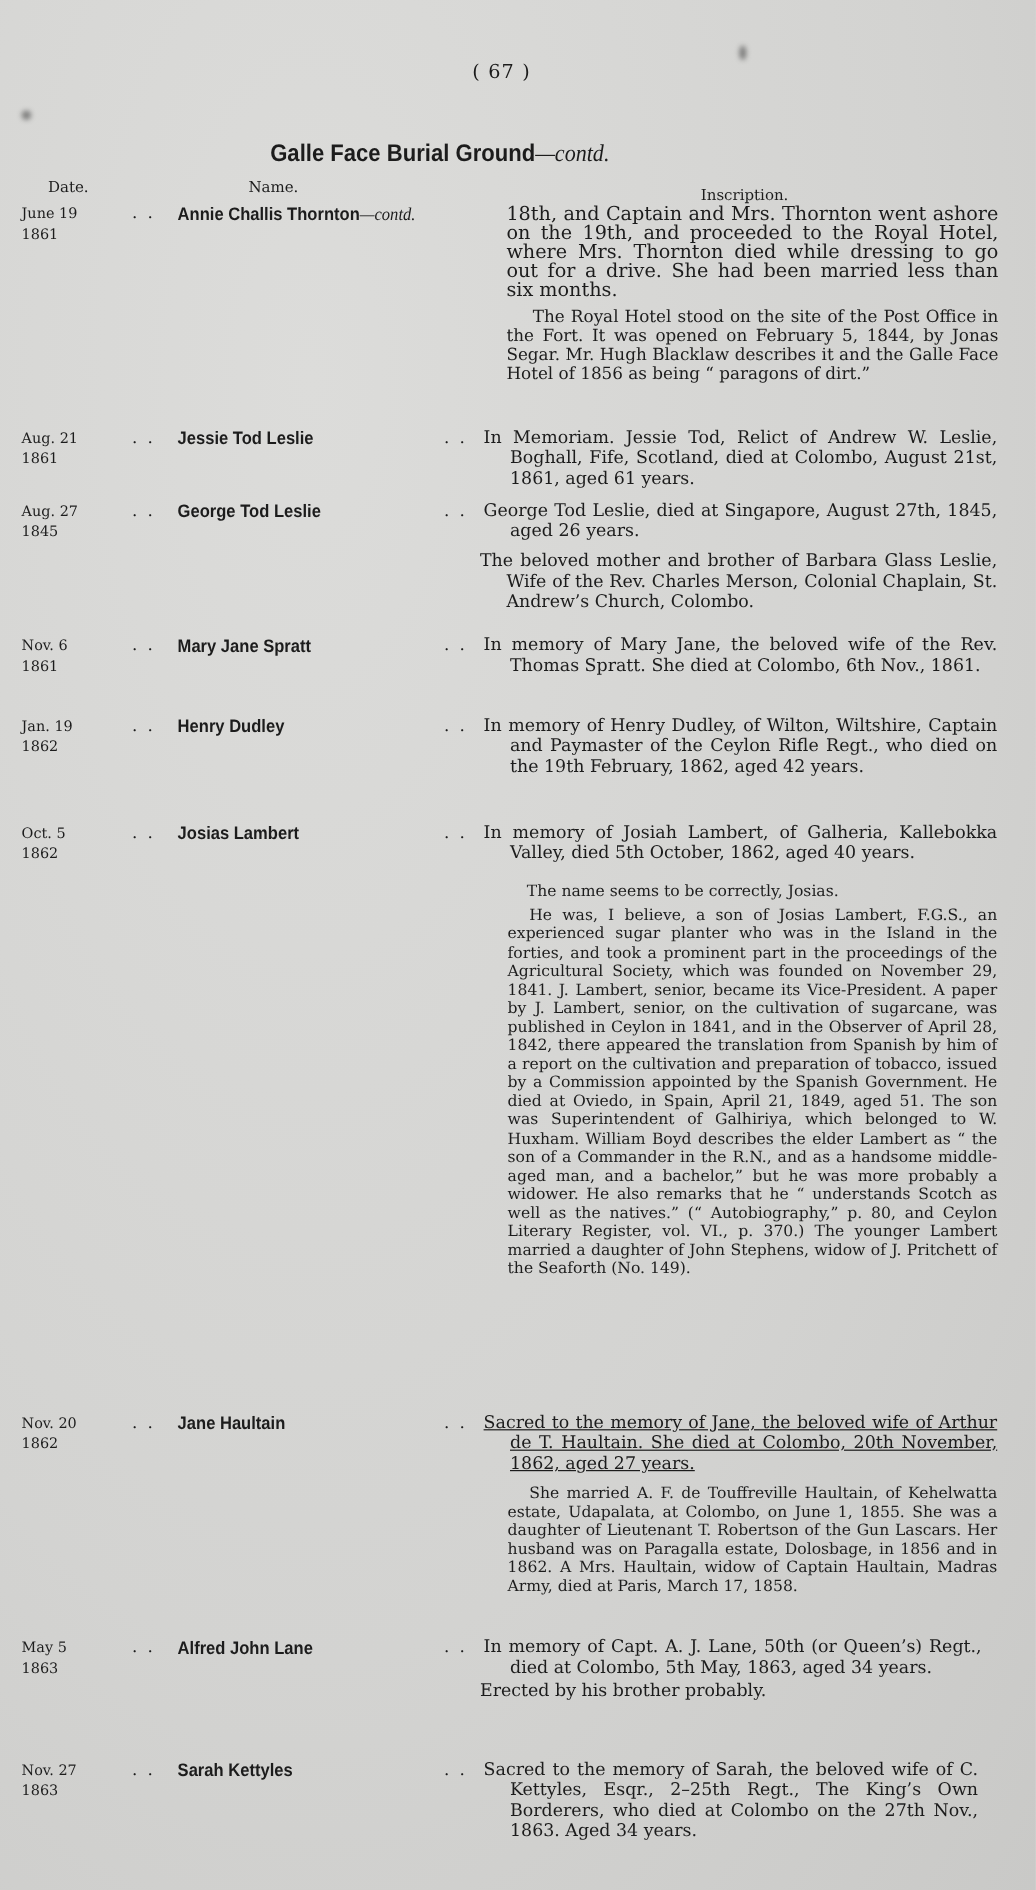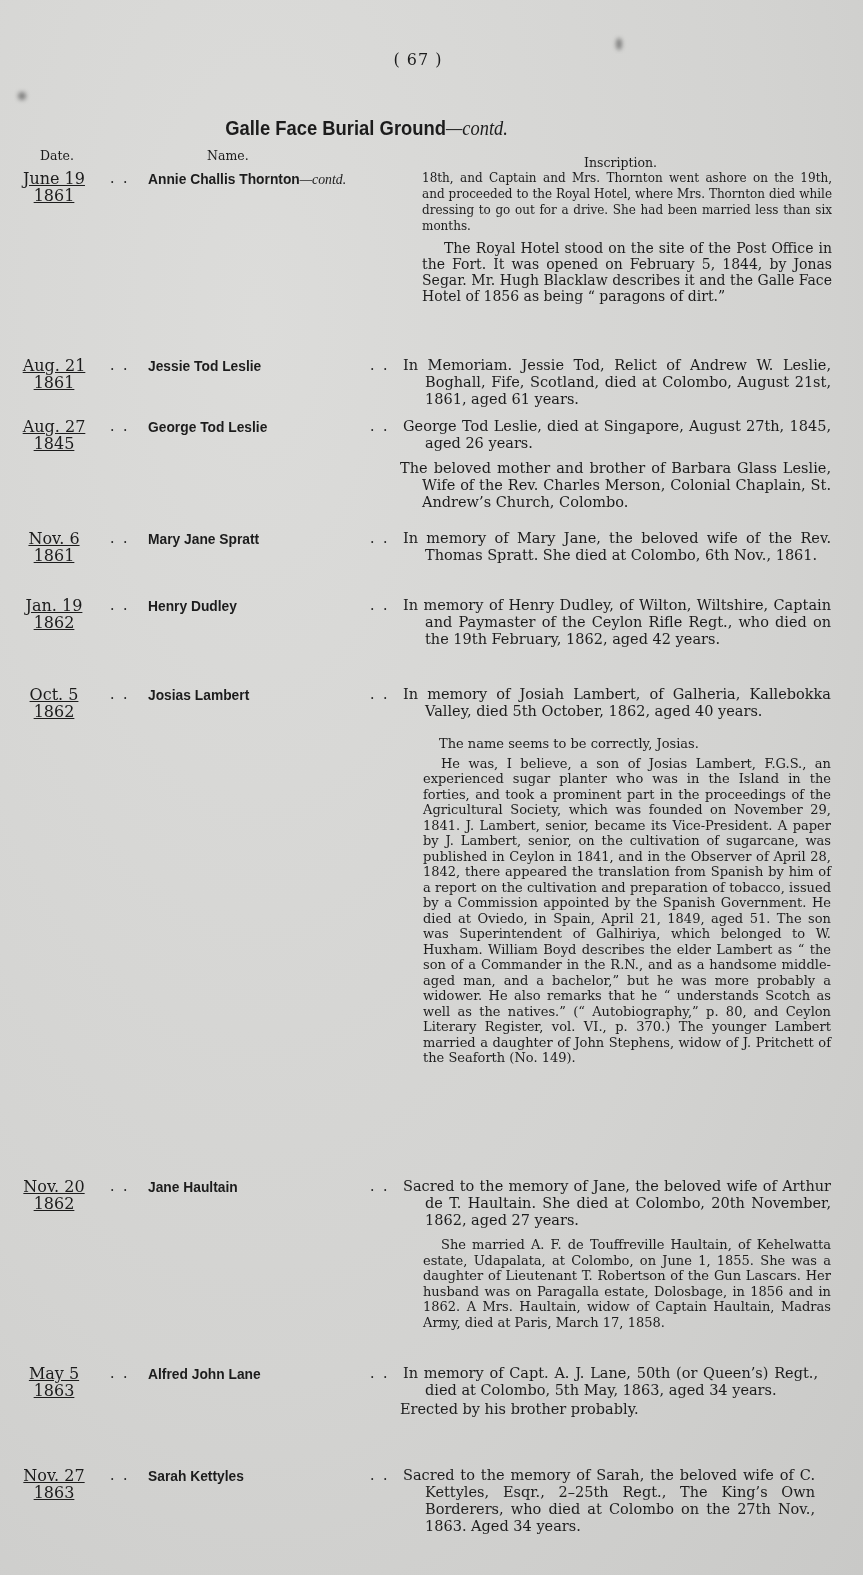--- a/index.html
+++ b/index.html
@@ -21,22 +21,22 @@
     transform: scaleX(0.92);
   }
   .page-title .contd { font-family: "Liberation Serif", serif; font-style: italic; font-weight: normal; }
   .col-head { position: absolute; font-size: 12.5px; }
   .hdr-date { top: 148px; left: 40px; }
   .hdr-name { top: 148px; left: 207px; }
   .hdr-insc { top: 155px; left: 584px; }
 
   .entry { position: absolute; left: 0; width: 863px; }
   .date {
-    position: absolute; left: 18px; width: 72px; text-align: center;
-    font-size: 16px; line-height: 17px; text-decoration: underline;
+    position: absolute; left: 18px; width: 72px; 
+    font-size: 12px; line-height: 17px;
   }
   .dots-l { position: absolute; left: 110px; font-size: 14px; letter-spacing: 2px; }
   .name {
     position: absolute; left: 148px;
     font-family: "Liberation Sans", sans-serif; font-weight: bold; font-size: 15px;
     transform: scaleX(0.92); transform-origin: left;
     white-space: nowrap;
   }
   .name .contd { font-family: "Liberation Serif", serif; font-style: italic; font-weight: normal; }
   .dots-r { position: absolute; left: 370px; font-size: 14px; letter-spacing: 2px; }
@@ -68,21 +68,21 @@
 <div class="col-head hdr-insc">Inscription.</div>
 
 <div class="entry" style="top:170px;">
   <div class="date">
       <div>June 19</div>
       <div>1861</div>
     </div>
   <div class="dots-l">. .</div>
   <div class="name"><span>Annie Challis Thornton</span><span class="contd">—contd.</span></div>
   <div class="insc" style="left:422px;width:410px;">
-    <p class="para plain" style="font-size:12px;line-height:16px;">18th, and Captain and Mrs. Thornton went ashore on the 19th, and proceeded to the Royal Hotel, where Mrs. Thornton died while dressing to go out for a drive. She had been married less than six months.</p>
+    <p class="para plain" style="font-size:16px;line-height:16px;">18th, and Captain and Mrs. Thornton went ashore on the 19th, and proceeded to the Royal Hotel, where Mrs. Thornton died while dressing to go out for a drive. She had been married less than six months.</p>
     <p class="note" style="font-size:14px;line-height:16px;text-indent:22px;padding-left:0;">The Royal Hotel stood on the site of the Post Office in the Fort. It was opened on February 5, 1844, by Jonas Segar. Mr. Hugh Blacklaw describes it and the Galle Face Hotel of 1856 as being “ paragons of dirt.”</p>
   </div>
 </div>
 
 <div class="entry" style="top:357px;">
   <div class="date">
       <div>Aug. 21</div>
       <div>1861</div>
     </div>
   <div class="dots-l">. .</div>
@@ -150,21 +150,21 @@
 
 <div class="entry" style="top:1178px;">
   <div class="date">
       <div>Nov. 20</div>
       <div>1862</div>
     </div>
   <div class="dots-l">. .</div>
   <div class="name">Jane Haultain</div>
   <div class="dots-r">. .</div>
   <div class="insc">
-    <p class="para" style="margin-bottom:8px;">Sacred to the memory of Jane, the beloved wife of Arthur de T. Haultain. She died at Colombo, 20th November, 1862, aged 27 years.</p>
+    <p class="para" style="margin-bottom:8px;text-decoration:underline;">Sacred to the memory of Jane, the beloved wife of Arthur de T. Haultain. She died at Colombo, 20th November, 1862, aged 27 years.</p>
     <p class="note" style="padding-left:0;margin-left:20px;">She married A. F. de Touffreville Haultain, of Kehelwatta estate, Udapalata, at Colombo, on June 1, 1855. She was a daughter of Lieutenant T. Robertson of the Gun Lascars. Her husband was on Paragalla estate, Dolosbage, in 1856 and in 1862. A Mrs. Haultain, widow of Captain Haultain, Madras Army, died at Paris, March 17, 1858.</p>
   </div>
 </div>
 
 <div class="entry" style="top:1365px;">
   <div class="date">
       <div>May 5</div>
       <div>1863</div>
     </div>
   <div class="dots-l">. .</div>

